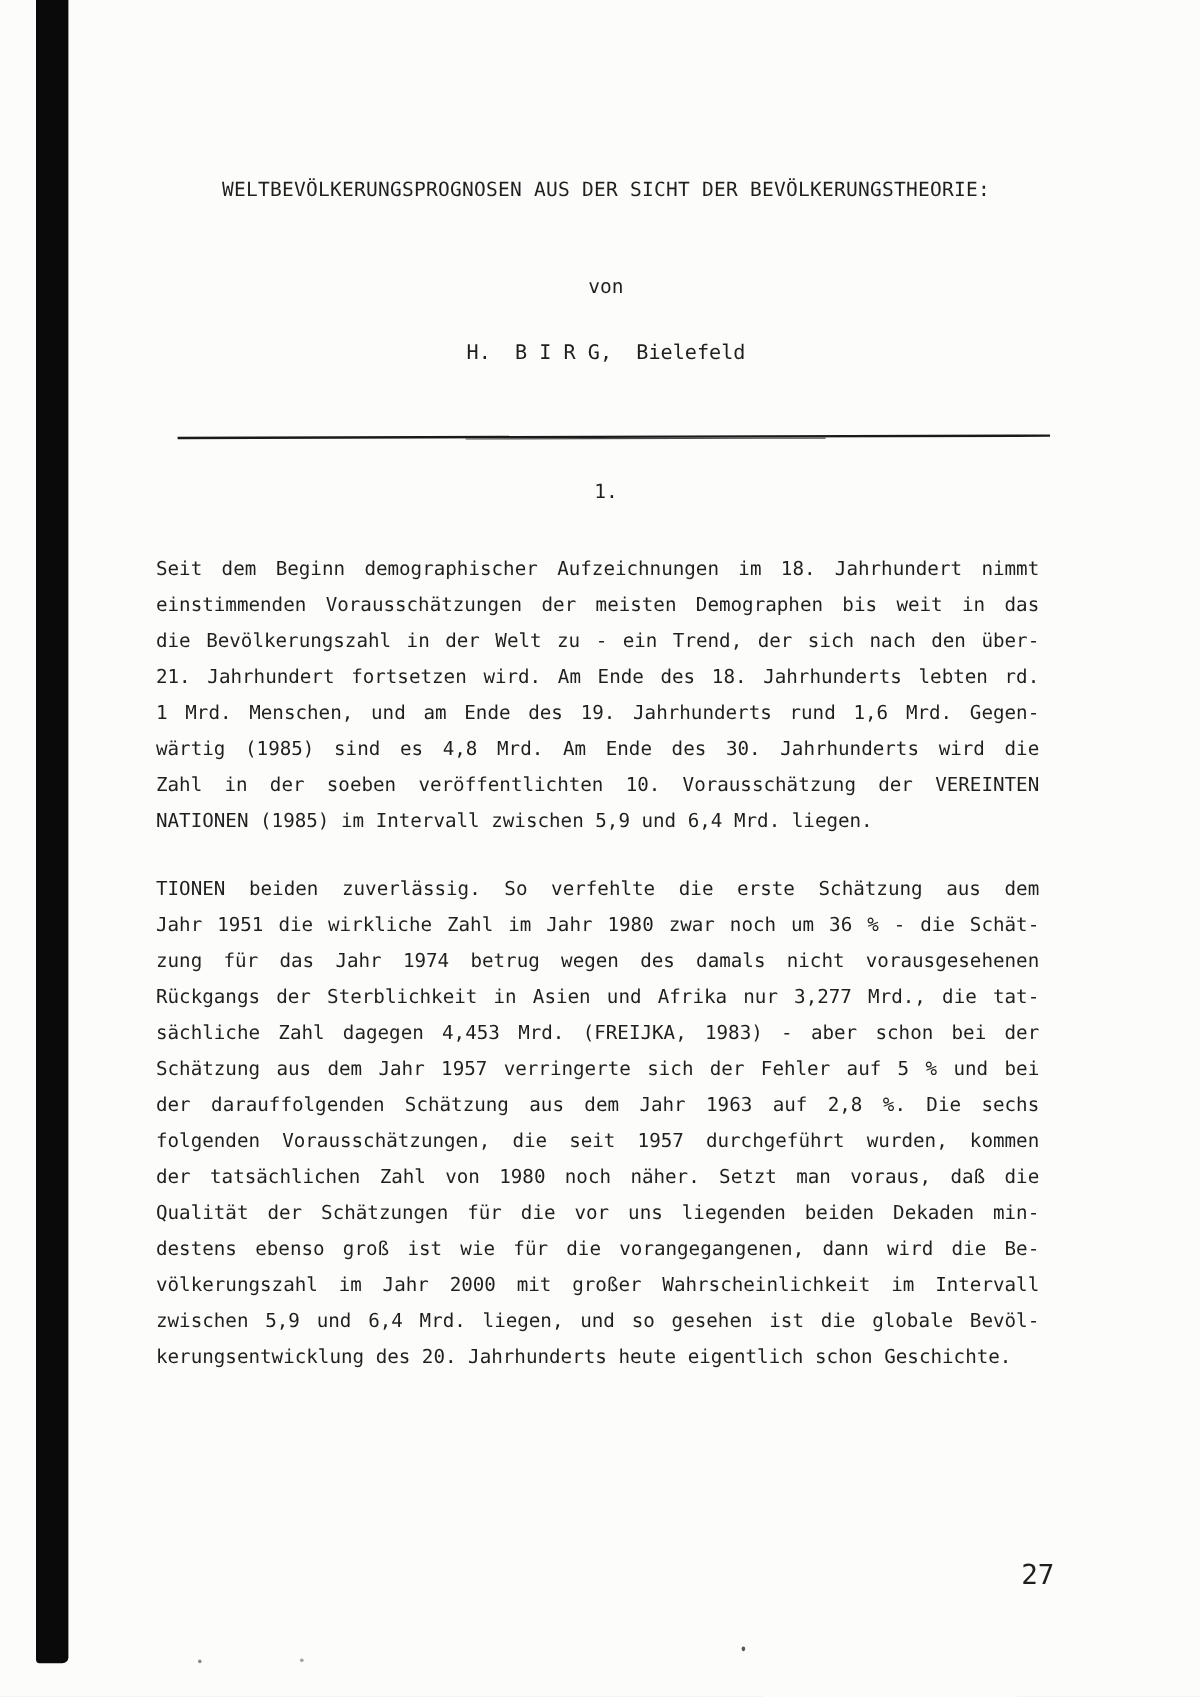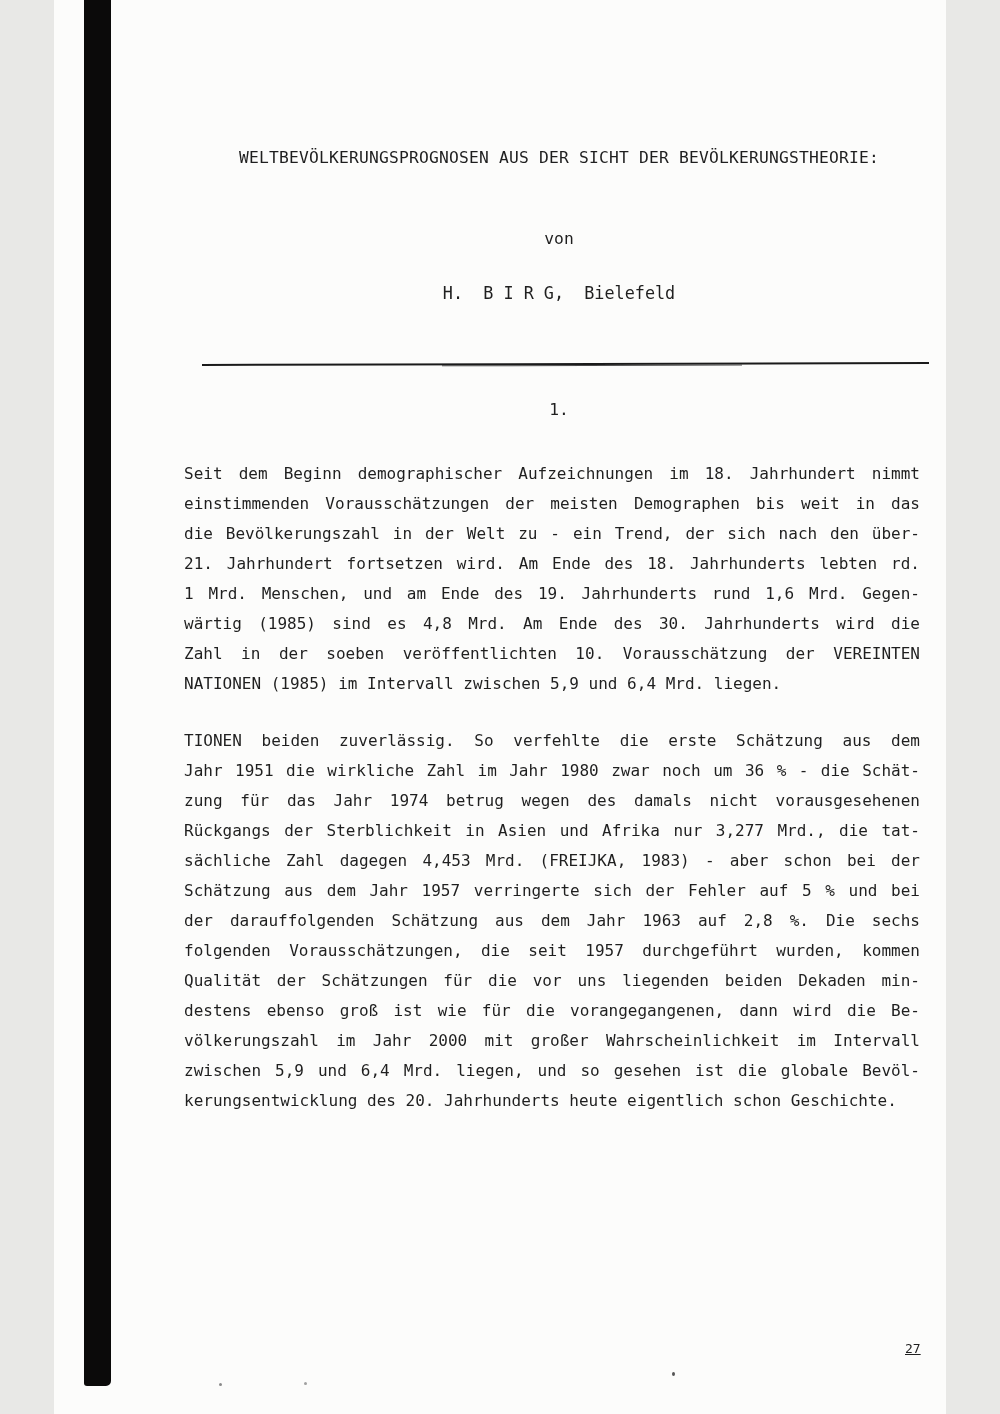--- a/index.html
+++ b/index.html
@@ -1,18 +1,18 @@
 <!DOCTYPE html>
 <html><head>
 <meta charset="utf-8">
 <style>
   html, body { margin: 0; padding: 0; background: #e8e8e6; }
   .page {
     position: relative;
-    width: 892px;
+    width: 1000px;
     height: 1414px;
     margin: 0 auto;
     background: #fcfcfb;
     overflow: hidden;
     font-family: "DejaVu Sans Mono", "Liberation Mono", monospace;
     color: #1f1f1f;
   }
   .scan-bar {
     position: absolute;
     left: 30px;
@@ -65,24 +65,23 @@
     line-height: 30px;
     text-align: justify;
     text-align-last: justify;
     white-space: normal;
     overflow: visible;
   }
   .ln.last { text-align-last: left; }
   .pageno {
     position: absolute;
     left: 851px;
-    top: 1339px;
-    font-size: 13px;
+    top: 1303px;
+    font-size: 23px;
     line-height: 20px;
-    text-decoration: underline;
   }
   .speck {
     position: absolute;
     border-radius: 50%;
   }
   .speck.s1 { left: 165px; top: 1383px; width: 3px; height: 3px; background: #8a8a8a; }
   .speck.s2 { left: 250px; top: 1382px; width: 3px; height: 3px; background: #a0a0a0; }
   .speck.s3 { left: 618px; top: 1372px; width: 3px; height: 4px; background: #555555; }
 </style>
 </head>
@@ -113,20 +112,21 @@
 
   <div class="para" style="top:726px">
     <div class="ln">TIONEN beiden zuverlässig. So verfehlte die erste Schätzung aus dem</div>
     <div class="ln">Jahr 1951 die wirkliche Zahl im Jahr 1980 zwar noch um 36 % - die Schät-</div>
     <div class="ln">zung für das Jahr 1974 betrug wegen des damals nicht vorausgesehenen</div>
     <div class="ln">Rückgangs der Sterblichkeit in Asien und Afrika nur 3,277 Mrd., die tat-</div>
     <div class="ln">sächliche Zahl dagegen 4,453 Mrd. (FREIJKA, 1983) - aber schon bei der</div>
     <div class="ln">Schätzung aus dem Jahr 1957 verringerte sich der Fehler auf 5 % und bei</div>
     <div class="ln">der darauffolgenden Schätzung aus dem Jahr 1963 auf 2,8 %. Die sechs</div>
     <div class="ln">folgenden Vorausschätzungen, die seit 1957 durchgeführt wurden, kommen</div>
+    <div class="ln">der tatsächlichen Zahl von 1980 noch näher. Setzt man voraus, daß die</div>
     <div class="ln">Qualität der Schätzungen für die vor uns liegenden beiden Dekaden min-</div>
     <div class="ln">destens ebenso groß ist wie für die vorangegangenen, dann wird die Be-</div>
     <div class="ln">völkerungszahl im Jahr 2000 mit großer Wahrscheinlichkeit im Intervall</div>
     <div class="ln">zwischen 5,9 und 6,4 Mrd. liegen, und so gesehen ist die globale Bevöl-</div>
     <div class="ln last">kerungsentwicklung des 20. Jahrhunderts heute eigentlich schon Geschichte.</div>
   </div>
 
   <div class="pageno">27</div>
 
   <div class="speck s1"></div>

